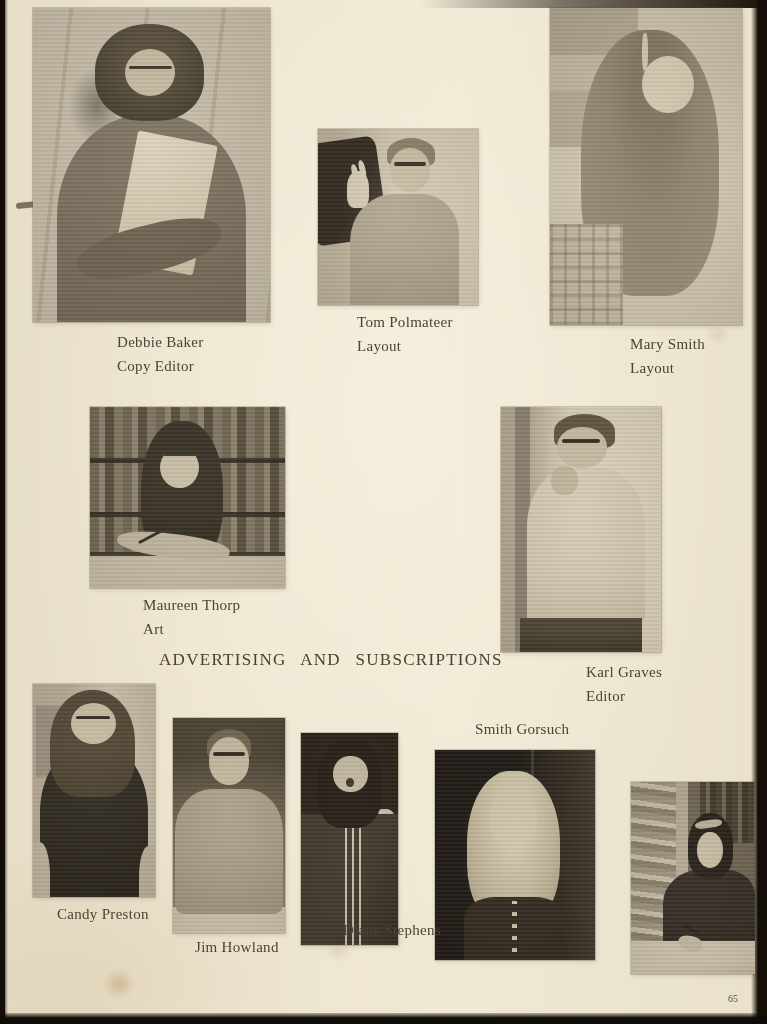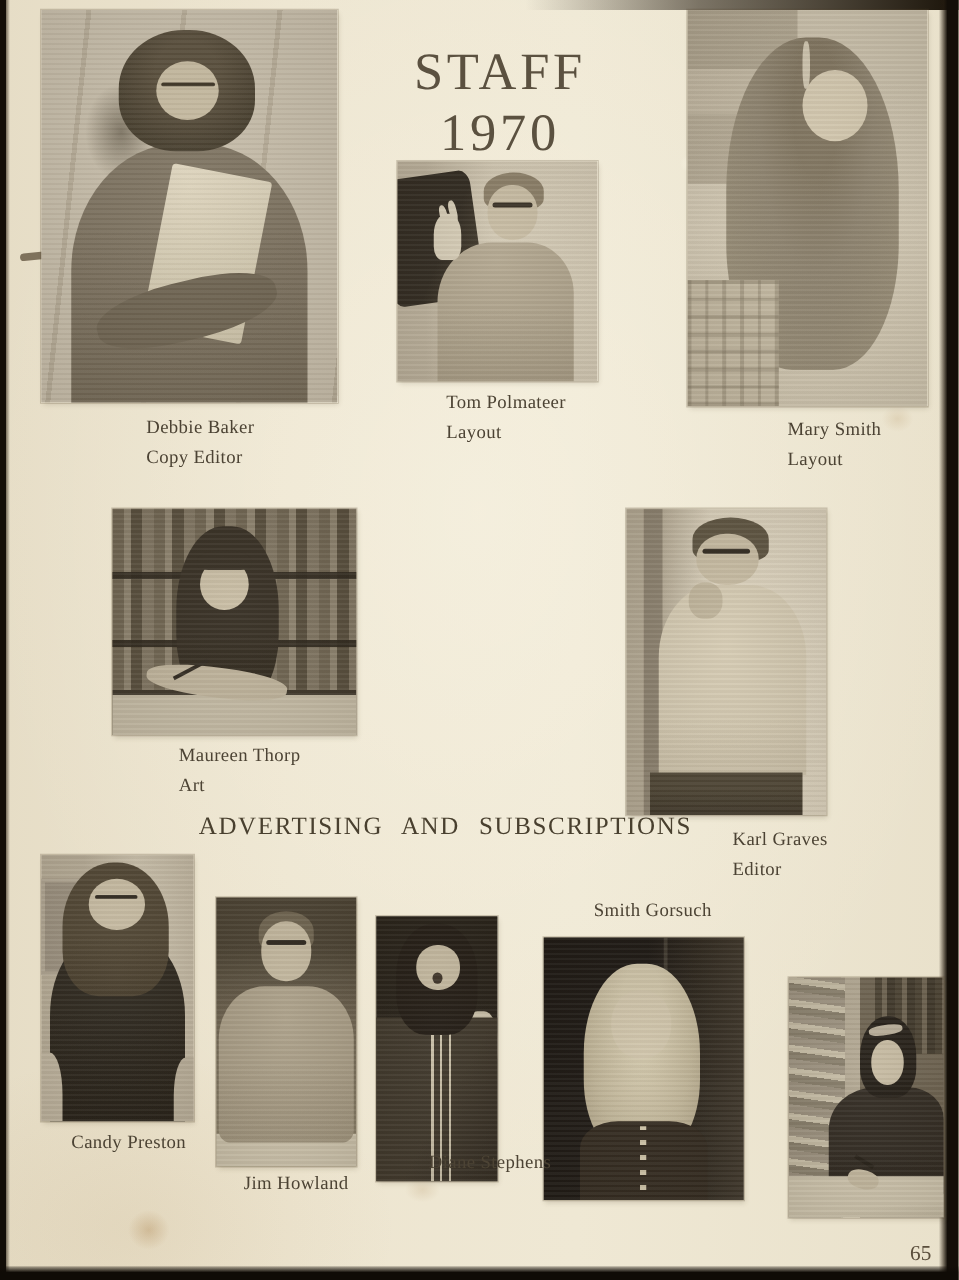--- a/index.html
+++ b/index.html
@@ -30,33 +30,33 @@
     background:radial-gradient(closest-side,rgba(160,120,66,.16),rgba(160,120,66,0) 70%);}
   .stain3{left:700px;top:320px;width:36px;height:30px;border-radius:50%;
     background:radial-gradient(closest-side,rgba(170,134,80,.18),rgba(170,134,80,0) 70%);}
   .stain4{left:540px;top:120px;width:26px;height:22px;border-radius:50%;
     background:radial-gradient(closest-side,rgba(255,250,235,.5),rgba(255,250,235,0) 70%);}
 
   
   .staff-title{position:absolute;left:298px;top:34px;width:204px;text-align:center;
     font-size:42px;line-height:49px;letter-spacing:3px;color:#5b5140;}
   .section-heading{position:absolute;left:159px;top:650px;
-    font-size:20px;letter-spacing:1.3px;word-spacing:9px;color:#49402f;}
+    font-size:17px;letter-spacing:1.3px;word-spacing:9px;color:#49402f;}
   .cap{position:absolute;font-size:15px;line-height:23.5px;letter-spacing:.3px;color:#4c4334;}
   .cap-debbie{left:117px;top:331px;}
   .cap-tom{left:357px;top:311px;}
   .cap-mary{left:630px;top:333px;}
   .cap-maureen{left:143px;top:594px;}
   .cap-karl{left:552px;top:661px;margin-left:34px;}
   .cap-kathy{left:475px;top:718px;}
   .cap-candy{left:665px;top:751px;}
   .cap-cindy{left:57px;top:903px;}
   .cap-jim{left:195px;top:936px;}
   .cap-diane{left:311px;top:919px;margin-left:32px;}
-  .page-number{position:absolute;left:728px;top:993px;font-size:17px;color:#5a4e3c;}
+  .page-number{position:absolute;left:728px;top:993px;font-size:10px;color:#5a4e3c;}
 
   
   .photo{position:absolute;overflow:hidden;background:#cfc6b2;
     box-shadow:0 0 0 1px rgba(90,75,50,.25), 1px 2px 4px rgba(80,65,40,.18);}
   .photo::after{content:'';position:absolute;inset:0;
     background:
       repeating-linear-gradient(0deg,rgba(255,250,236,.05) 0 2px,rgba(60,50,34,.04) 2px 4px),
       radial-gradient(ellipse at 50% 45%, rgba(236,228,207,.05), rgba(70,58,40,.14) 100%);}
   .photo div{position:absolute;}
 
@@ -195,24 +195,20 @@
   <div class="edge edge-top"></div>
   <div class="edge edge-left"></div>
   <div class="edge edge-right"></div>
   <div class="edge edge-bottom"></div>
   <div class="edge tick-artifact"></div>
   <div class="edge stain1"></div>
   <div class="edge stain2"></div>
   <div class="edge stain3"></div>
   <div class="edge stain4"></div>
 
-  <div class="staff-title">
-    <div>STAFF</div>
-    <div>1970</div>
-  </div>
 
   <div class="photo p-debbie" style="left:33px;top:8px;width:237px;height:314px;">
     <div class="shadow"></div>
     <div class="body"></div>
     <div class="hair"></div>
     <div class="face"></div>
     <div class="glasses"></div>
     <div class="folder"></div>
     <div class="arm"></div>
   </div>

